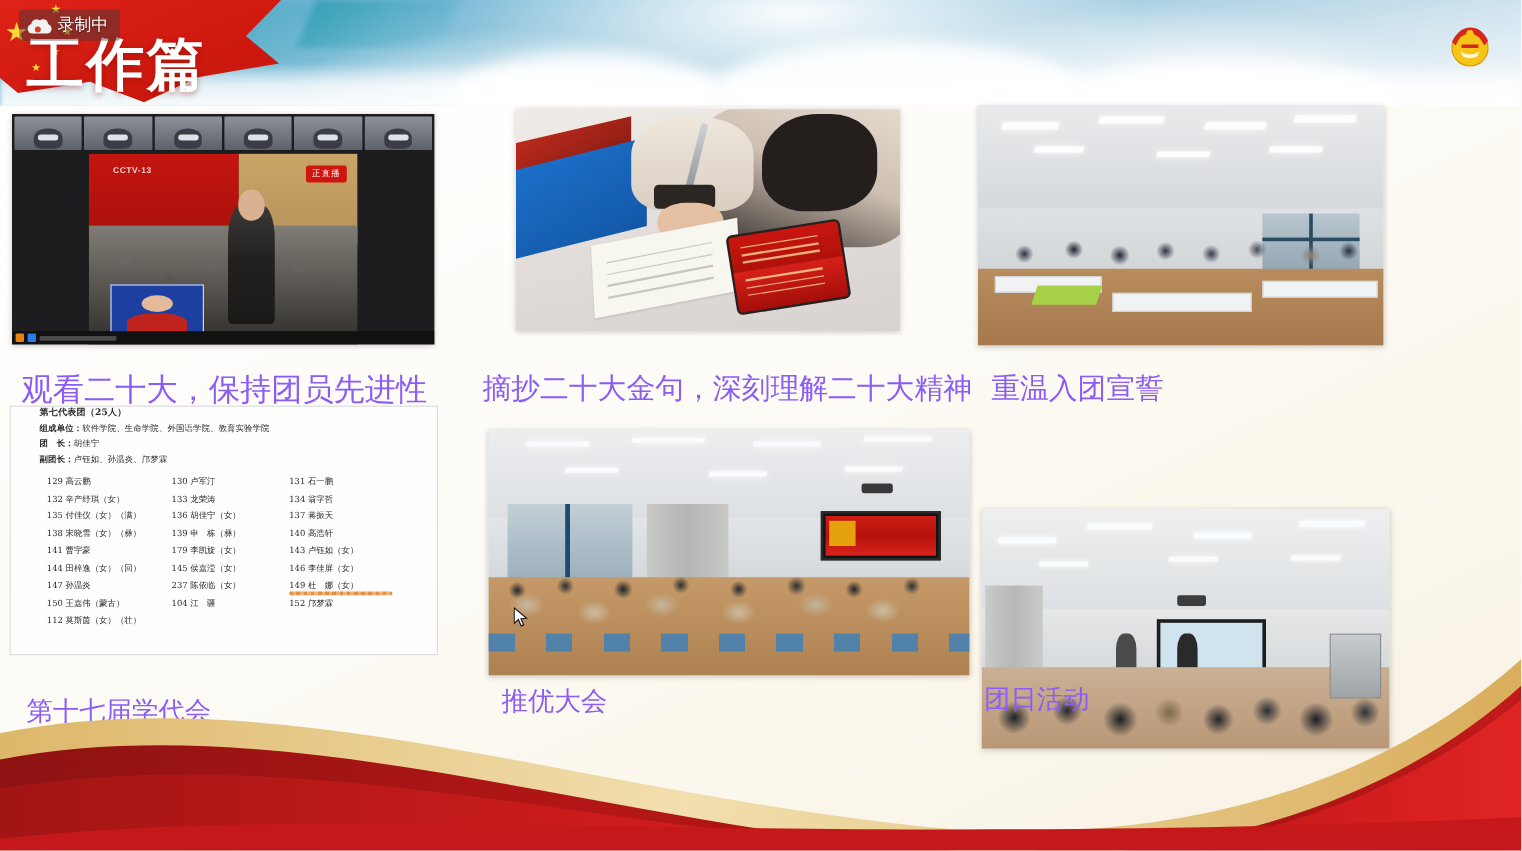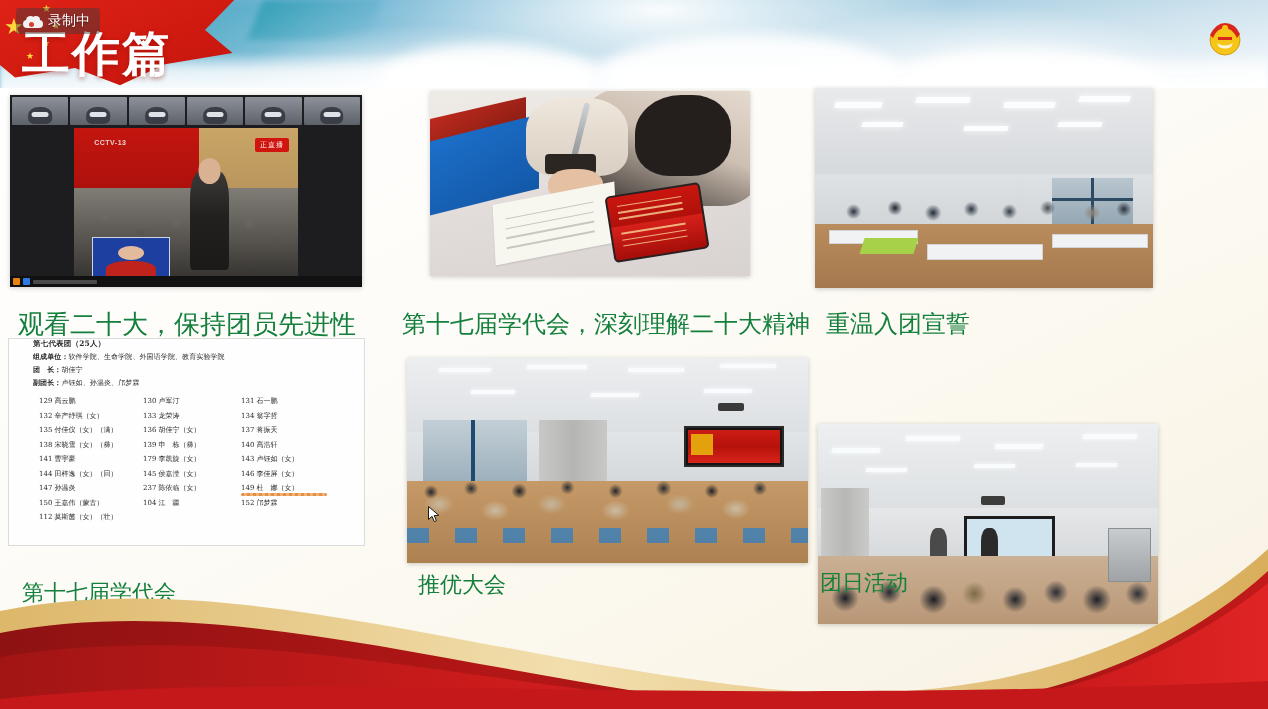--- a/index.html
+++ b/index.html
@@ -89,21 +89,21 @@
     background:linear-gradient(155deg,#ffffff 0%,#fdfbf6 45%,#fbf7ec 70%,#f7f1e2 100%);
   }
 
   
   .content{position:absolute;left:0;top:88px;width:1268px;height:520px;}
   .photo{
     position:absolute;overflow:hidden;background:#e9e9e9;
     box-shadow:0 1px 5px rgba(0,0,0,.2);
   }
   .caption{
-    position:absolute;white-space:nowrap;color:#15803d;
+    position:absolute;white-space:nowrap;color:#8b5cf6;
     font-family:Liberation Serif, serif;
   }
 
   
   .p1{left:10px;top:7px;width:352px;height:192px;background:#1d1d1f;}
   .p1 .tiles{position:absolute;left:0;top:0;width:352px;height:32px;display:flex;gap:2px;padding:2px;box-sizing:border-box;}
   .p1 .tile{flex:1;background:linear-gradient(180deg,#8d9199,#5d6169);position:relative;border-radius:1px;overflow:hidden;}
   .p1 .tile::after{content:"";position:absolute;left:50%;top:34%;transform:translateX(-50%);width:42%;height:62%;background:#3a3d45;border-radius:46% 46% 30% 30%;}
   .p1 .tile .mask{position:absolute;left:50%;top:52%;transform:translateX(-50%);width:30%;height:20%;background:#dfe3e7;border-radius:3px;z-index:2;}
   .p1 .main{position:absolute;left:64px;top:33px;width:224px;height:159px;overflow:hidden;background:#1a1a1a;}
@@ -374,21 +374,21 @@
         <div class="scr">
           <i class="txl" style="top:14%"></i>
             <i class="txl" style="top:24%"></i>
           <i class="txl" style="top:34%"></i>
             <i class="txl" style="top:58%"></i>
           <i class="txl" style="top:68%"></i>
             <i class="txl" style="top:78%"></i>
         </div>
       </div>
     </div>
-    <div class="caption cap2">第十七届学代会，深刻理解二十大精神</div>
+    <div class="caption cap2">摘抄二十大金句，深刻理解二十大精神</div>
 
     <div class="photo p3">
       <div class="ceil">
         <i class="lt" style="left:6%;top:16%;width:14%;height:7%"></i>
         <i class="lt" style="left:30%;top:10%;width:16%;height:7%"></i>
         <i class="lt" style="left:56%;top:16%;width:15%;height:7%"></i>
         <i class="lt" style="left:78%;top:9%;width:15%;height:7%"></i>
         <i class="lt" style="left:14%;top:40%;width:12%;height:6%"></i>
         <i class="lt" style="left:44%;top:44%;width:13%;height:6%"></i>
         <i class="lt" style="left:72%;top:40%;width:13%;height:6%"></i>

